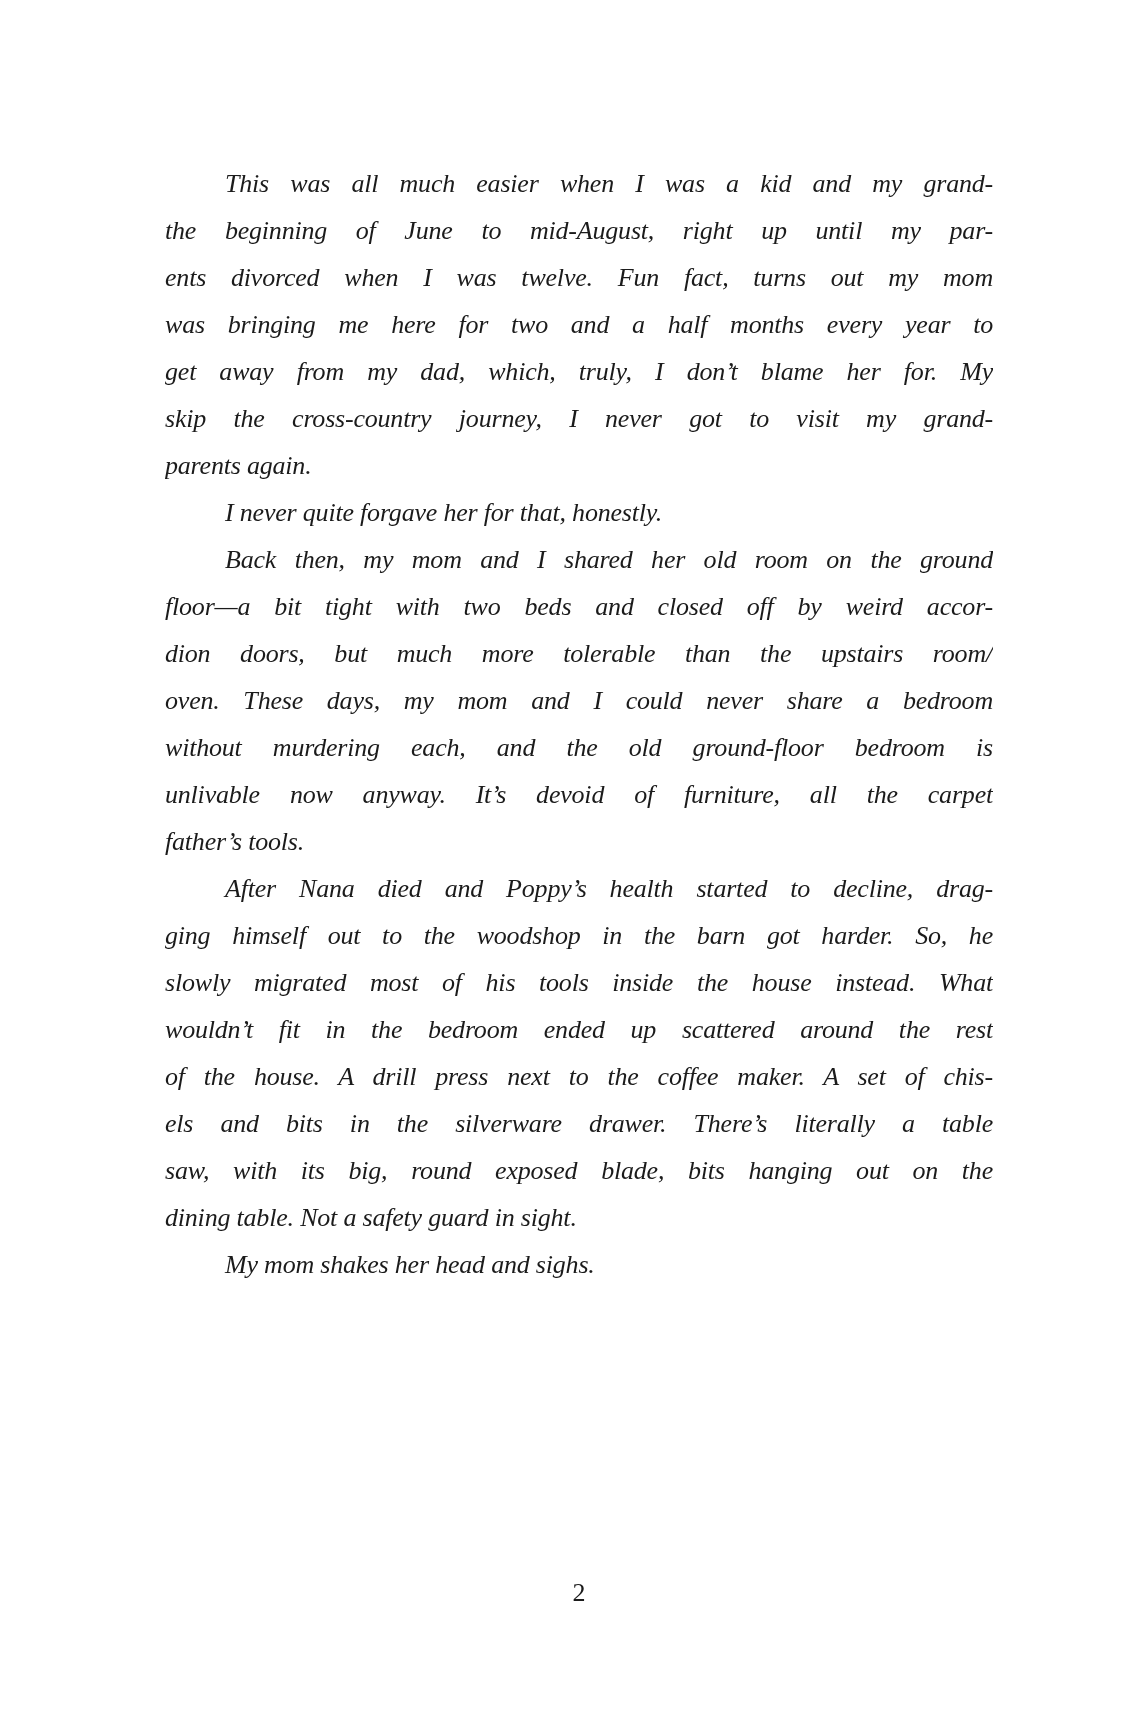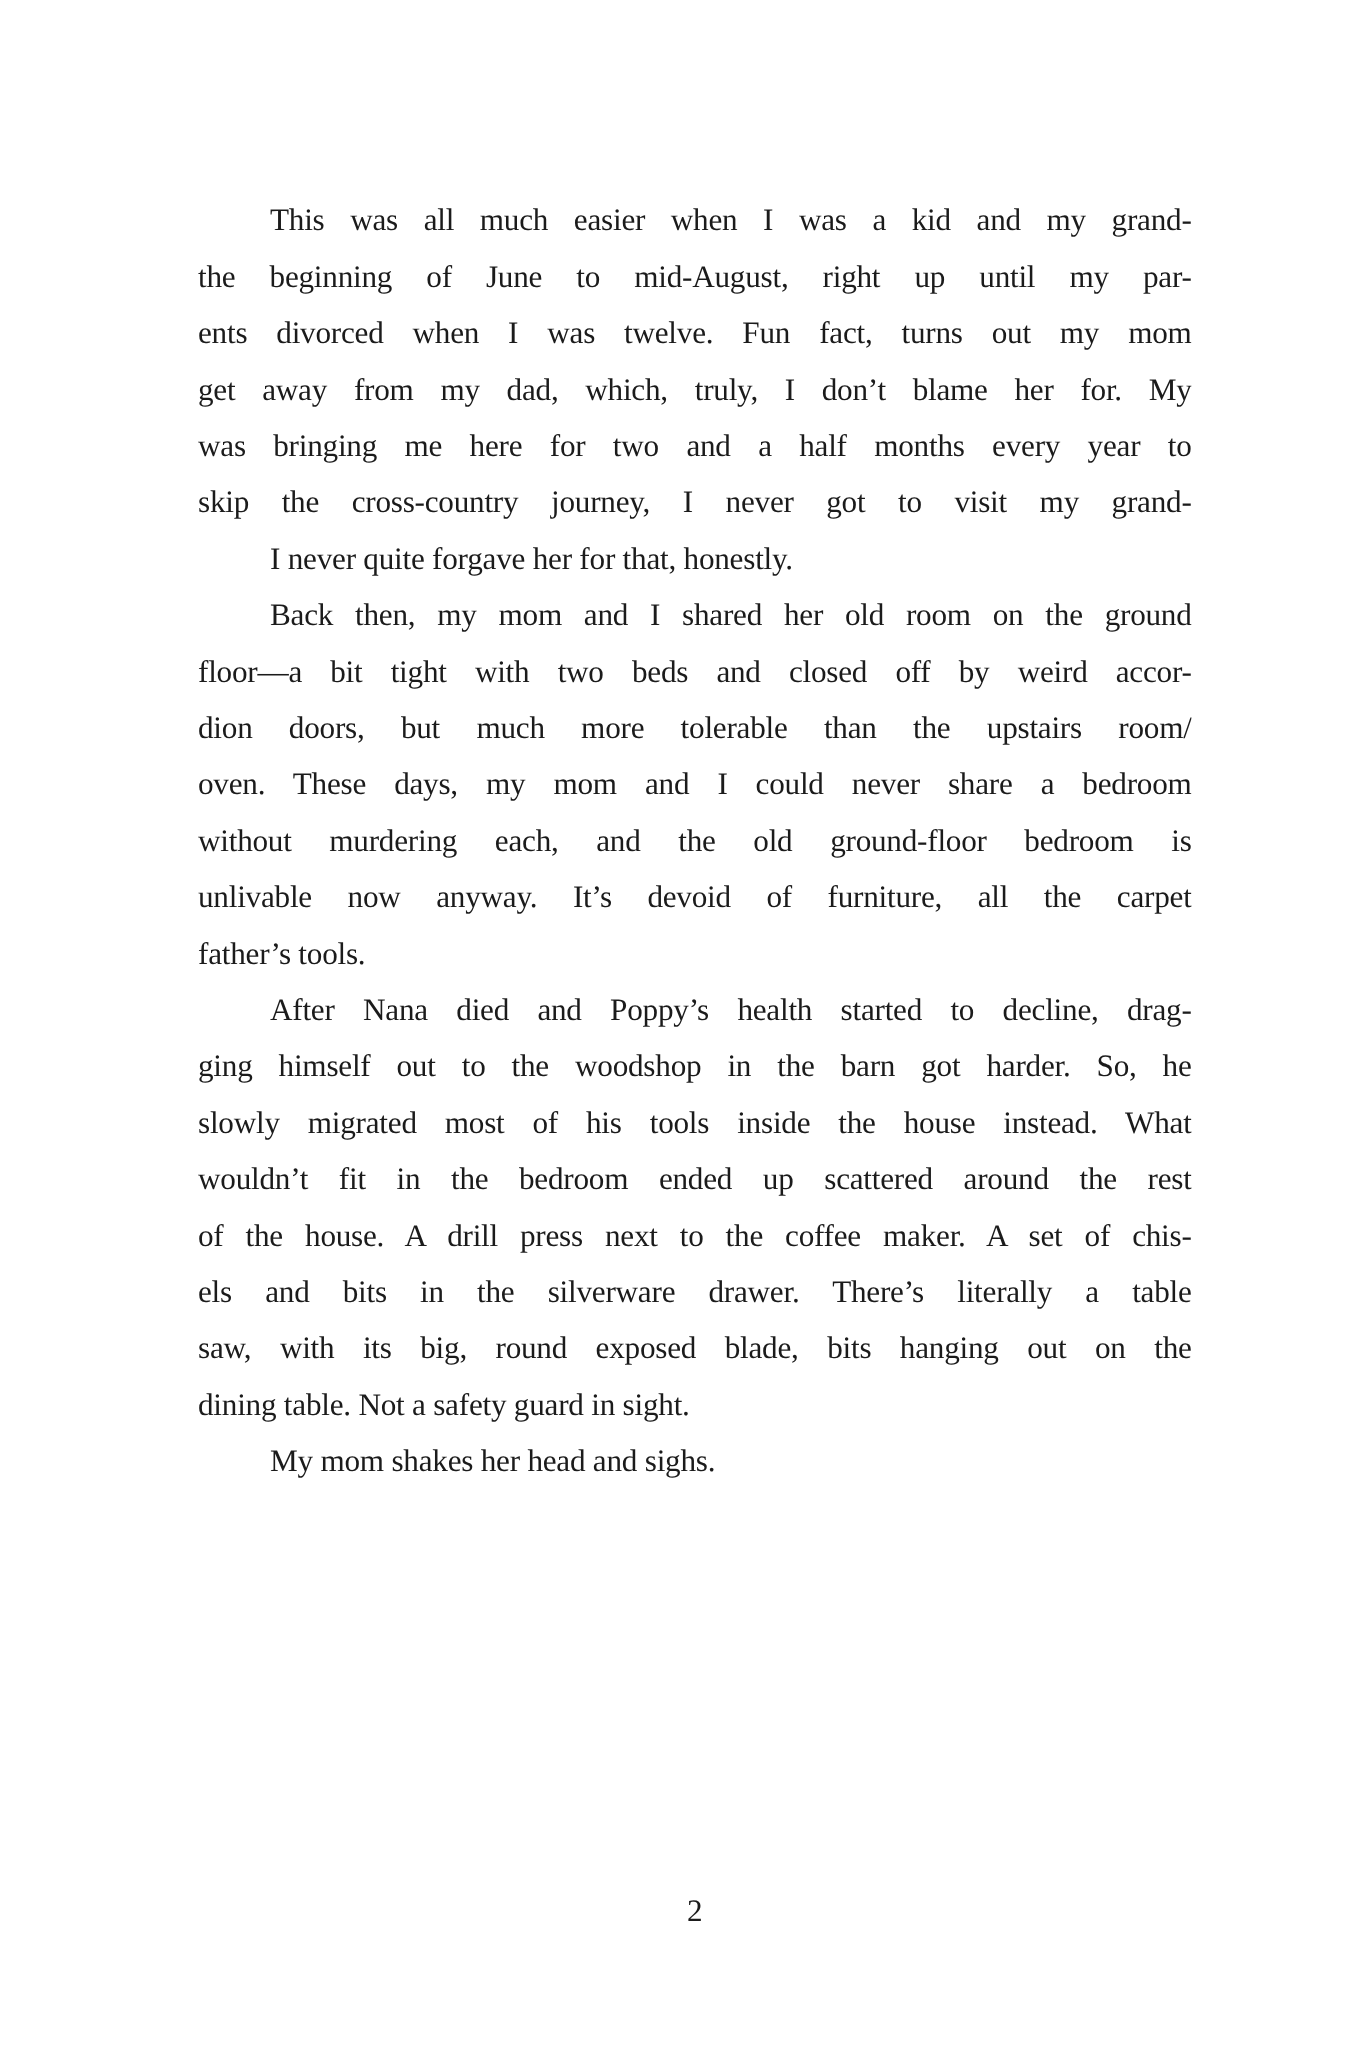--- a/index.html
+++ b/index.html
@@ -27,20 +27,21 @@
   }
   .paragraph { margin: 0; padding: 0; }
   .line {
     display: block;
     height: 47px;
     max-height: 47px;
     overflow: hidden;
     text-align: justify;
     text-align-last: justify;
     white-space: normal;
+    font-style: italic;
   }
   .line.first { text-indent: 60px; }
   .line.last  { text-align: left; text-align-last: left; }
   .page-number {
     position: absolute;
     left: 165px;
     top: 1569px;
     width: 828px;
     height: 47px;
     line-height: 47px;
@@ -51,23 +52,24 @@
 </head>
 <body>
 
 <div class="sheet">
   <div class="text-block">
 
     <div class="paragraph">
       <span class="line first">This was all much easier when I was a kid and my grand-</span>
       <span class="line">the beginning of June to mid-August, right up until my par-</span>
       <span class="line">ents divorced when I was twelve. Fun fact, turns out my mom</span>
+      <span class="line">was bringing me here for two and a half months every year to</span>
       <span class="line">get away from my dad, which, truly, I don’t blame her for. My</span>
-      <span class="line">was bringing me here for two and a half months every year to</span>
       <span class="line">skip the cross-country journey, I never got to visit my grand-</span>
+      <span class="line last">parents again.</span>
     </div>
 
     <div class="paragraph">
       <span class="line first last">I never quite forgave her for that, honestly.</span>
     </div>
 
     <div class="paragraph">
       <span class="line first">Back then, my mom and I shared her old room on the ground</span>
       <span class="line">floor—a bit tight with two beds and closed off by weird accor-</span>
       <span class="line">dion doors, but much more tolerable than the upstairs room/</span>

